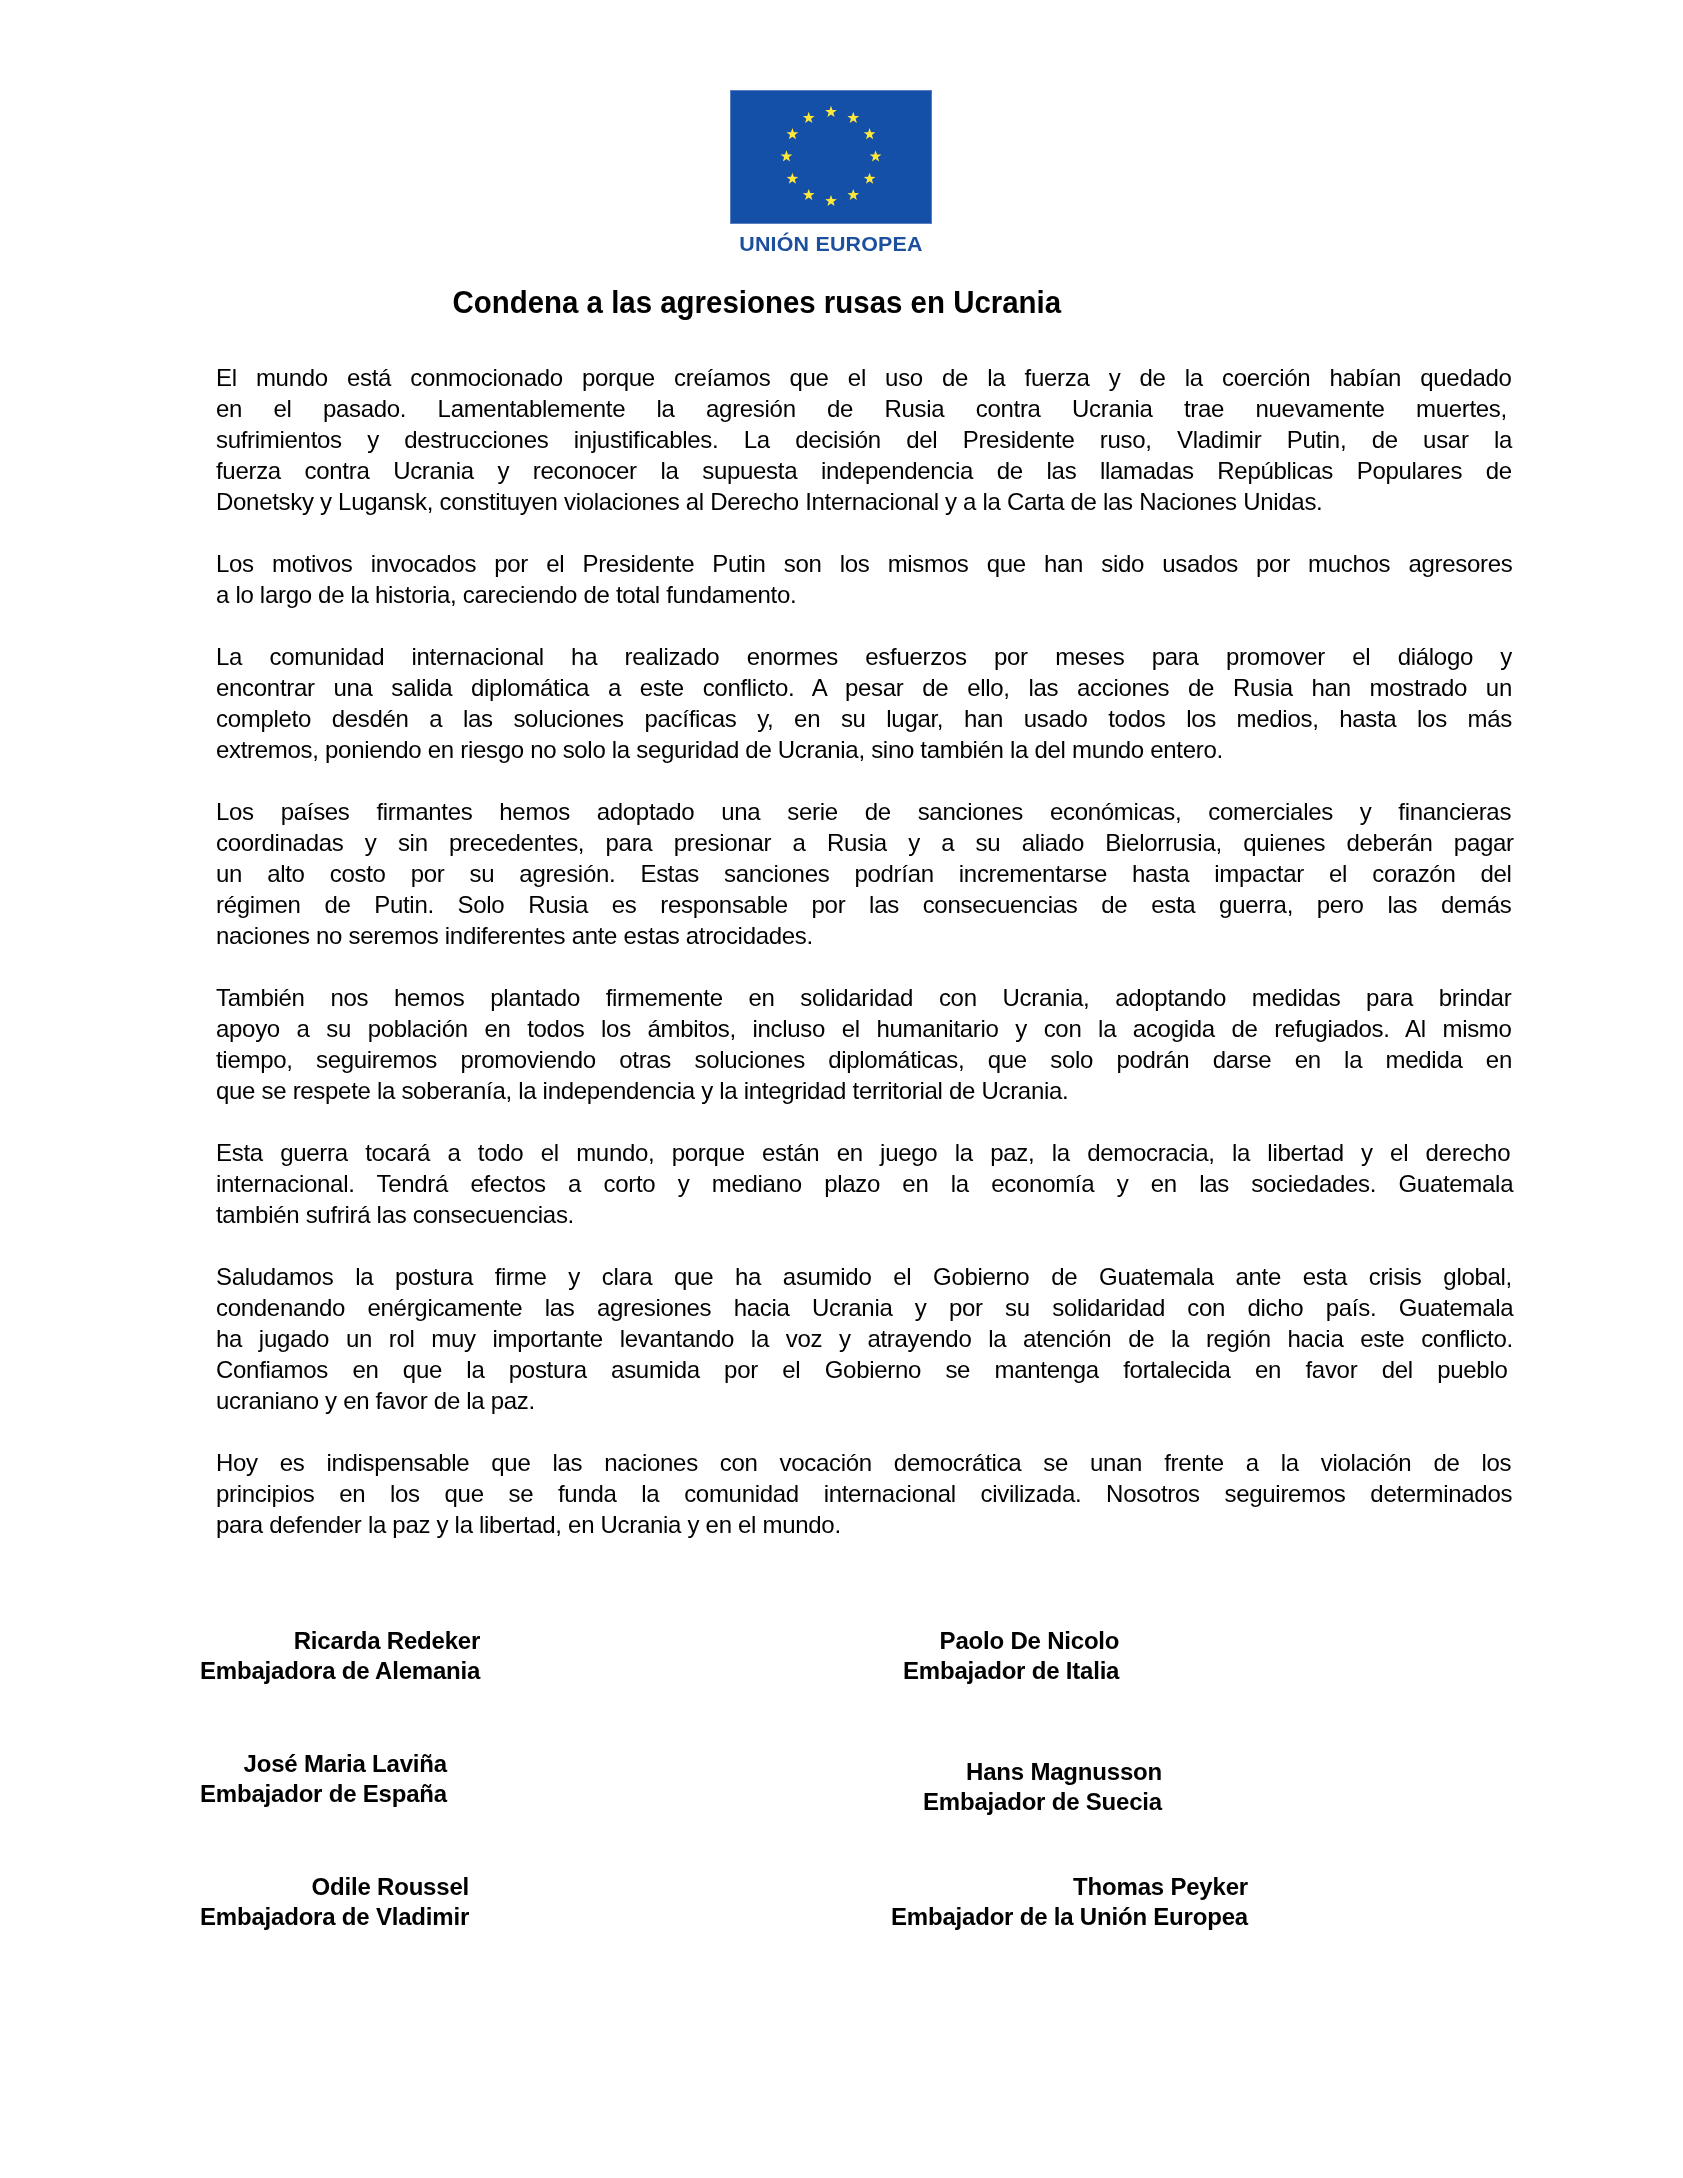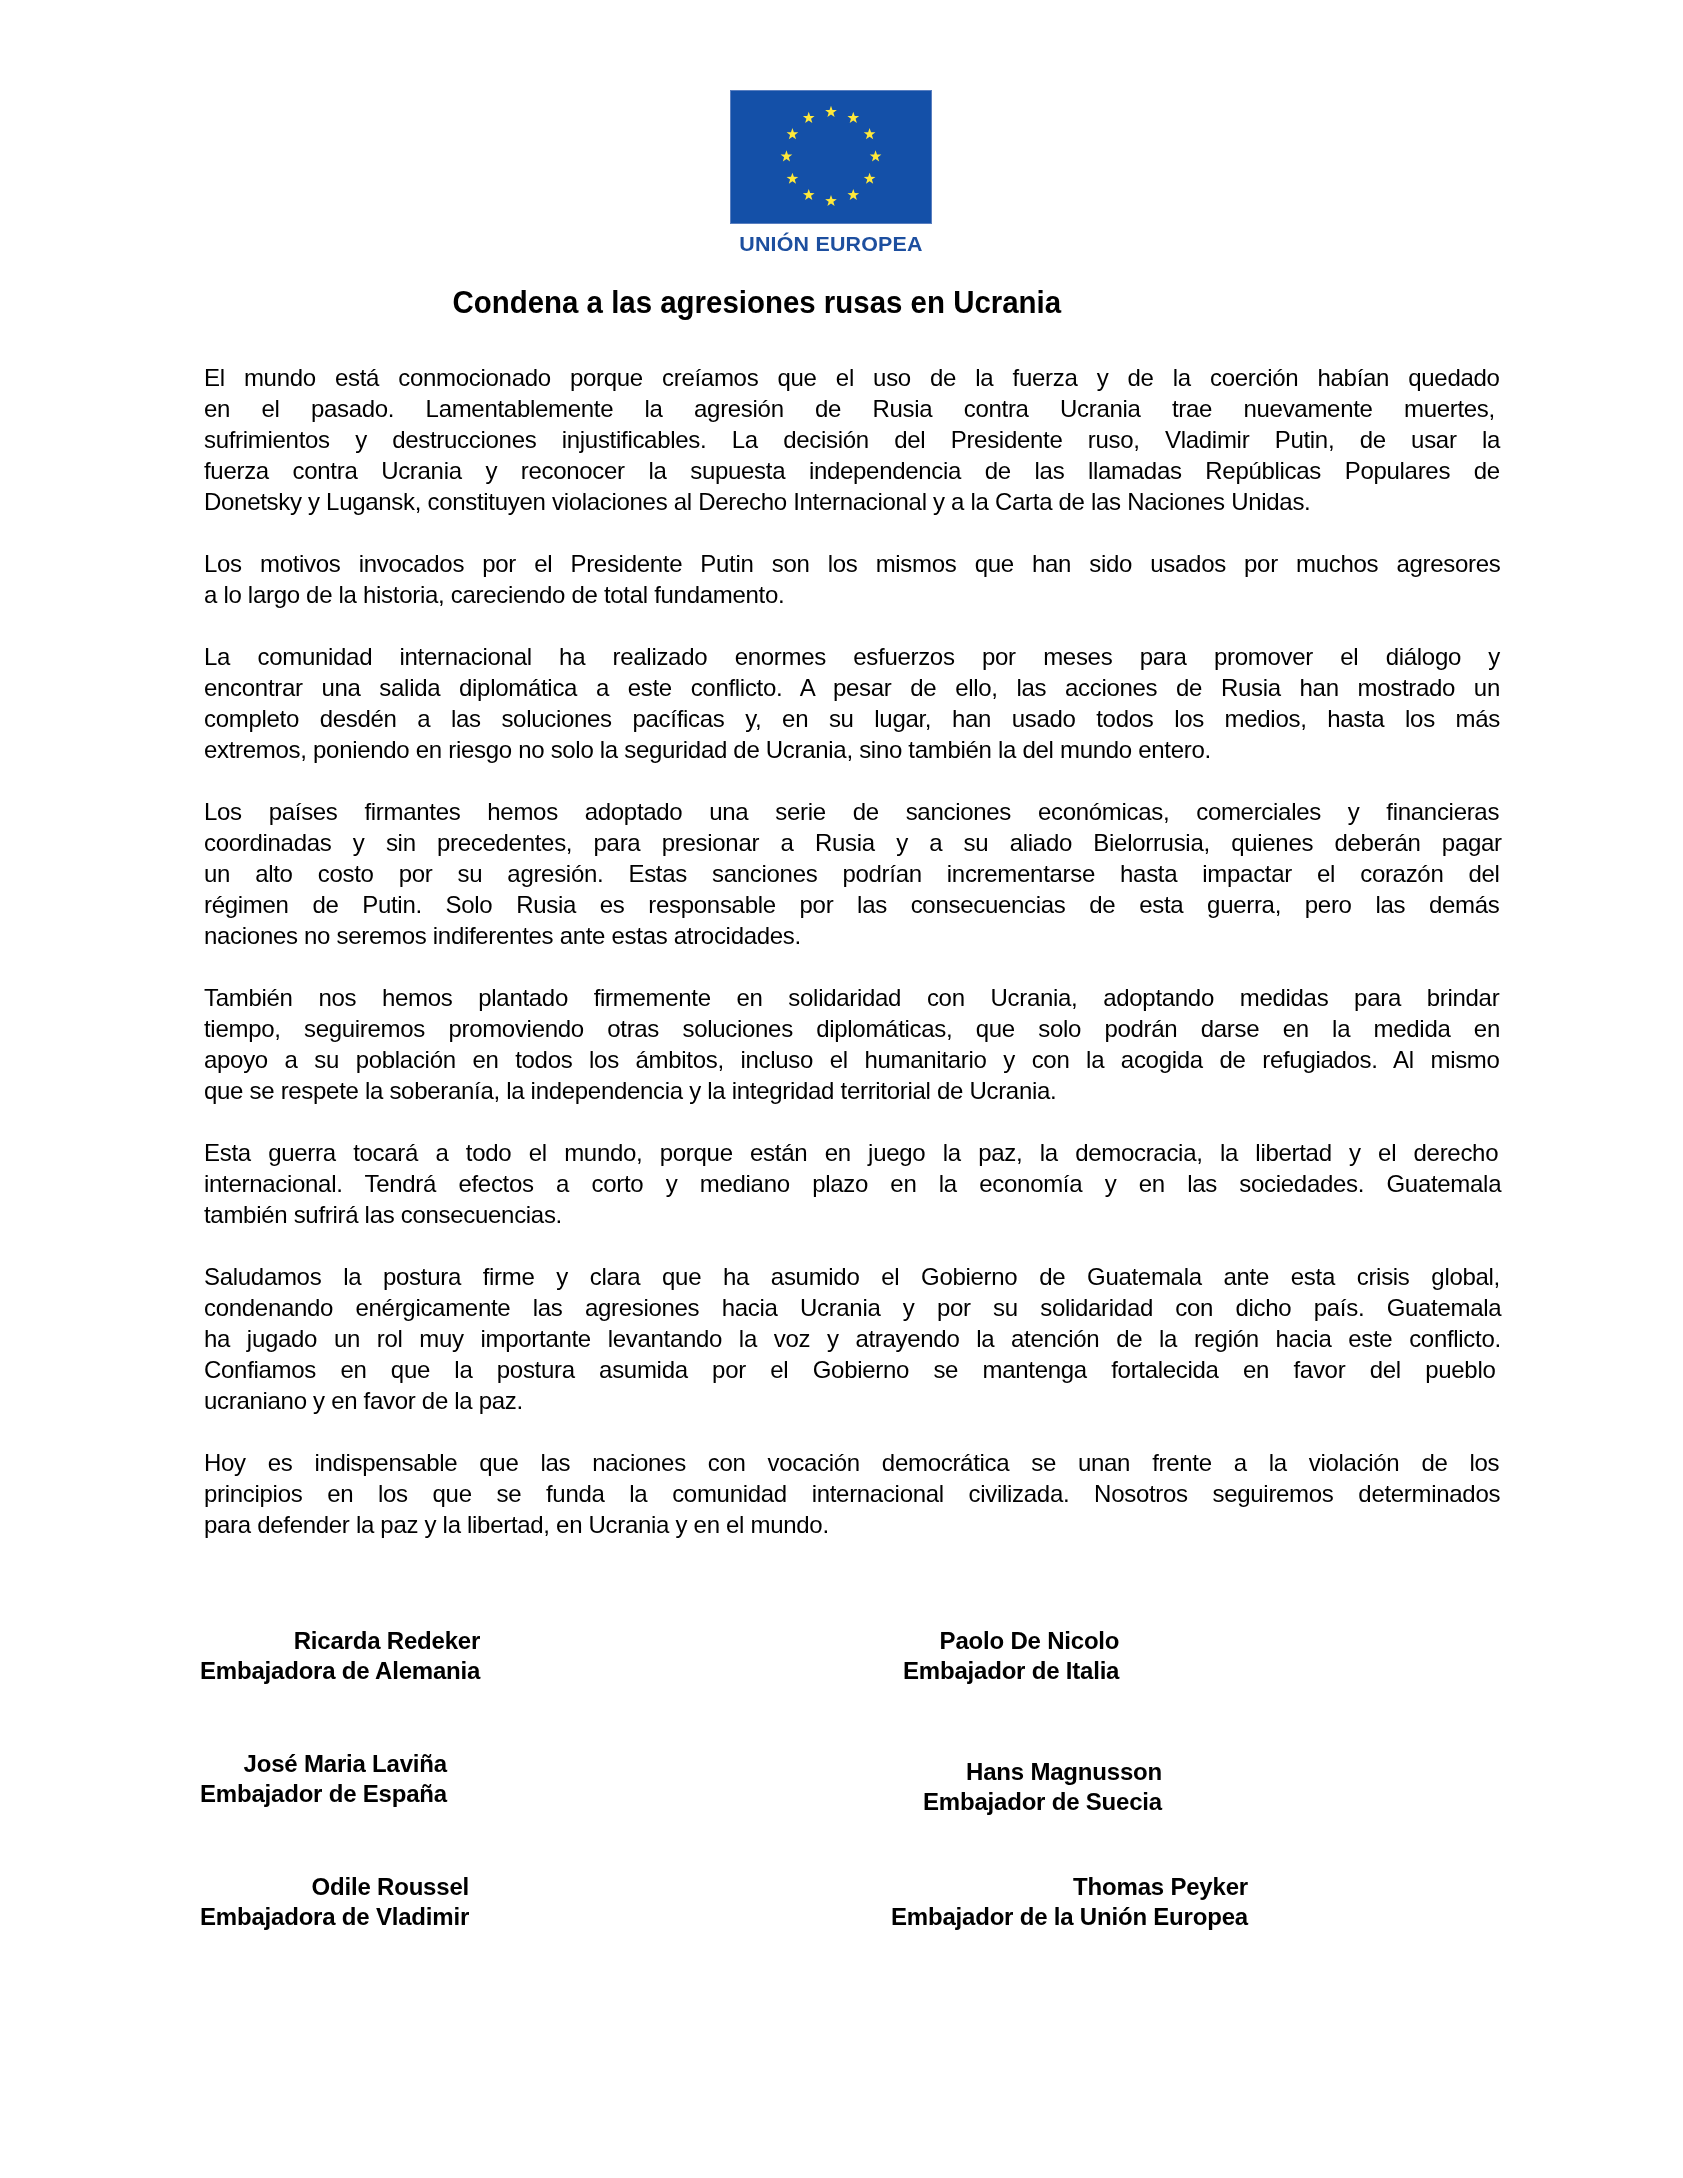--- a/index.html
+++ b/index.html
@@ -64,21 +64,21 @@
     transform-origin: center;
   }
   .body {
     position: absolute;
     left: 200px;
     top: 362px;
     width: 1280px;
     font-size: 24px;
     line-height: 31px;
   }
-  .para { margin: 0 0 31px 4px; }
+  .para { margin: 0 0 31px 16px; }
   .line {
     display: block;
     height: 31px;
     white-space: nowrap;
     text-align: justify;
     text-align-last: justify;
     letter-spacing: -0.3px;
     word-spacing: 0px;
   }
   .line.last {
@@ -148,22 +148,22 @@
     </div>
     <div class="para">
       <span class="line" style="word-spacing: 20.5px; text-align: right; text-align-last: left;">Los países firmantes hemos adoptado una serie de sanciones económicas, comerciales y financieras</span>
       <span class="line" style="word-spacing: 15px; text-align: left; text-align-last: left;">coordinadas y sin precedentes, para presionar a Rusia y a su aliado Bielorrusia, quienes deberán pagar</span>
       <span class="line" style="word-spacing: 18.7px; text-align: left; text-align-last: left;">un alto costo por su agresión. Estas sanciones podrían incrementarse hasta impactar el corazón del</span>
       <span class="line" style="word-spacing: 17.4px; text-align: left; text-align-last: left;">régimen de Putin. Solo Rusia es responsable por las consecuencias de esta guerra, pero las demás</span>
       <span class="line last">naciones no seremos indiferentes ante estas atrocidades.</span>
     </div>
     <div class="para">
       <span class="line" style="word-spacing: 19.4px; text-align: right; text-align-last: left;">También nos hemos plantado firmemente en solidaridad con Ucrania, adoptando medidas para brindar</span>
+      <span class="line" style="word-spacing: 10.3px; text-align: left; text-align-last: left;">apoyo a su población en todos los ámbitos, incluso el humanitario y con la acogida de refugiados. Al mismo</span>
       <span class="line" style="word-spacing: 17px; text-align: left; text-align-last: left;">tiempo, seguiremos promoviendo otras soluciones diplomáticas, que solo podrán darse en la medida en</span>
-      <span class="line" style="word-spacing: 10.3px; text-align: left; text-align-last: left;">apoyo a su población en todos los ámbitos, incluso el humanitario y con la acogida de refugiados. Al mismo</span>
       <span class="line last">que se respete la soberanía, la independencia y la integridad territorial de Ucrania.</span>
     </div>
     <div class="para">
       <span class="line" style="word-spacing: 11px; text-align: left; text-align-last: left;">Esta guerra tocará a todo el mundo, porque están en juego la paz, la democracia, la libertad y el derecho</span>
       <span class="line" style="word-spacing: 16px; text-align: left; text-align-last: left;">internacional. Tendrá efectos a corto y mediano plazo en la economía y en las sociedades. Guatemala</span>
       <span class="line last">también sufrirá las consecuencias.</span>
     </div>
     <div class="para">
       <span class="line" style="word-spacing: 15.4px; text-align: left; text-align-last: left;">Saludamos la postura firme y clara que ha asumido el Gobierno de Guatemala ante esta crisis global,</span>
       <span class="line" style="word-spacing: 16px; text-align: left; text-align-last: left;">condenando enérgicamente las agresiones hacia Ucrania y por su solidaridad con dicho país. Guatemala</span>

